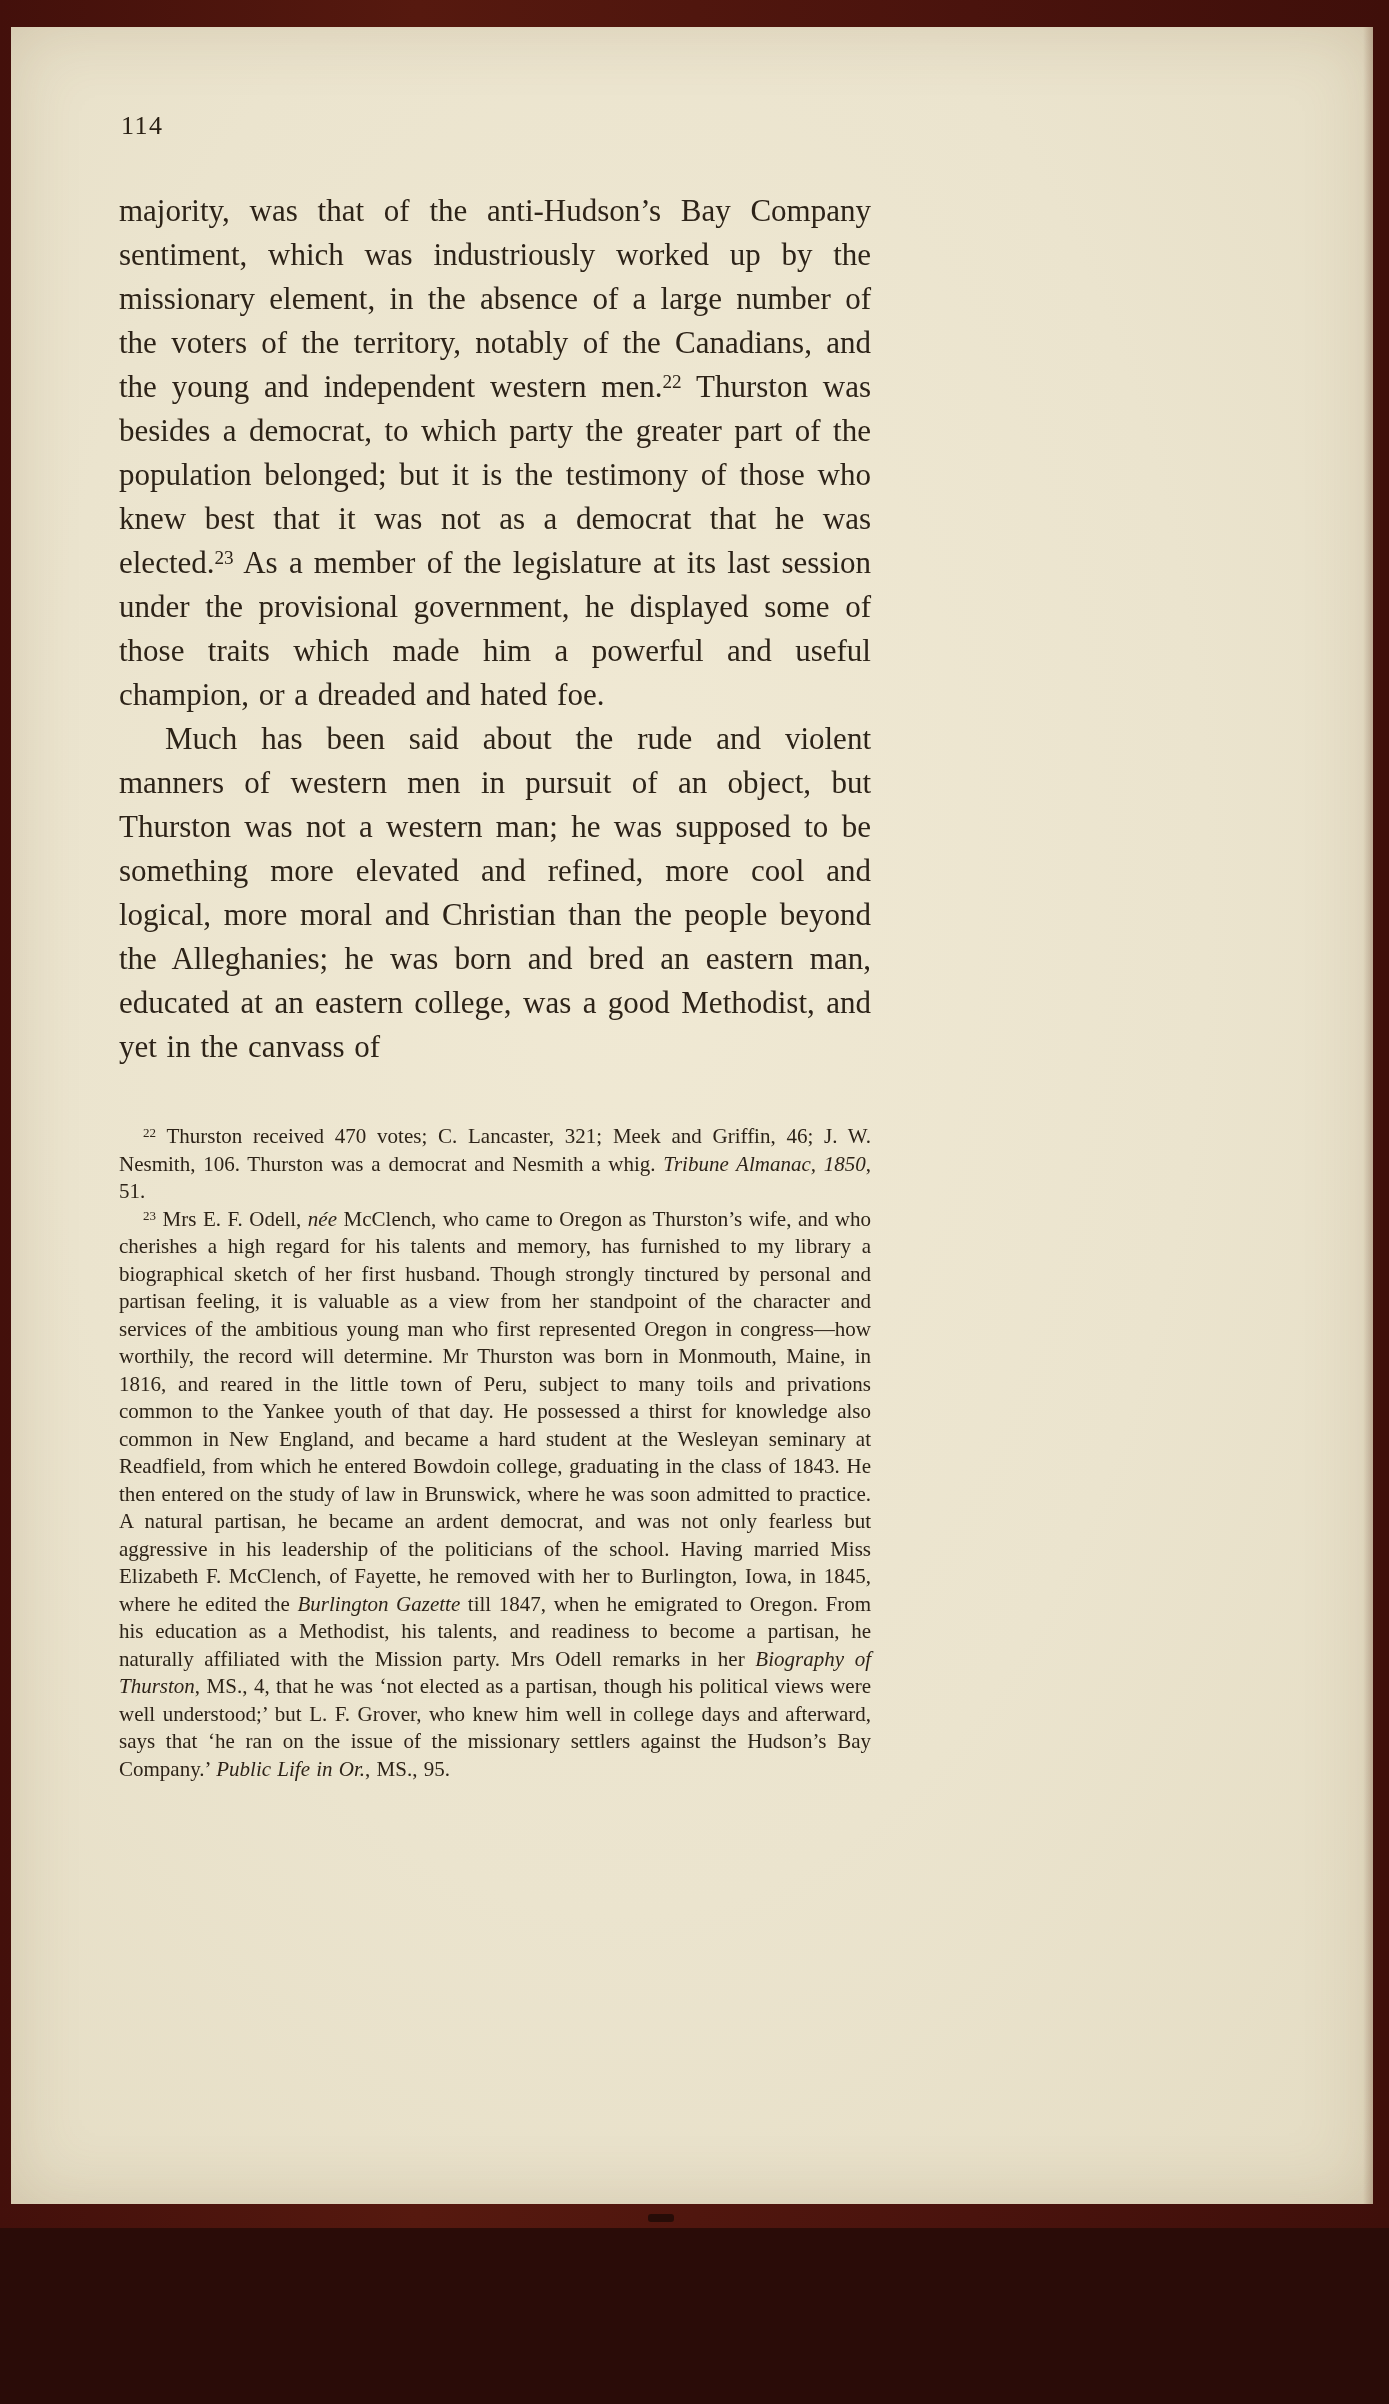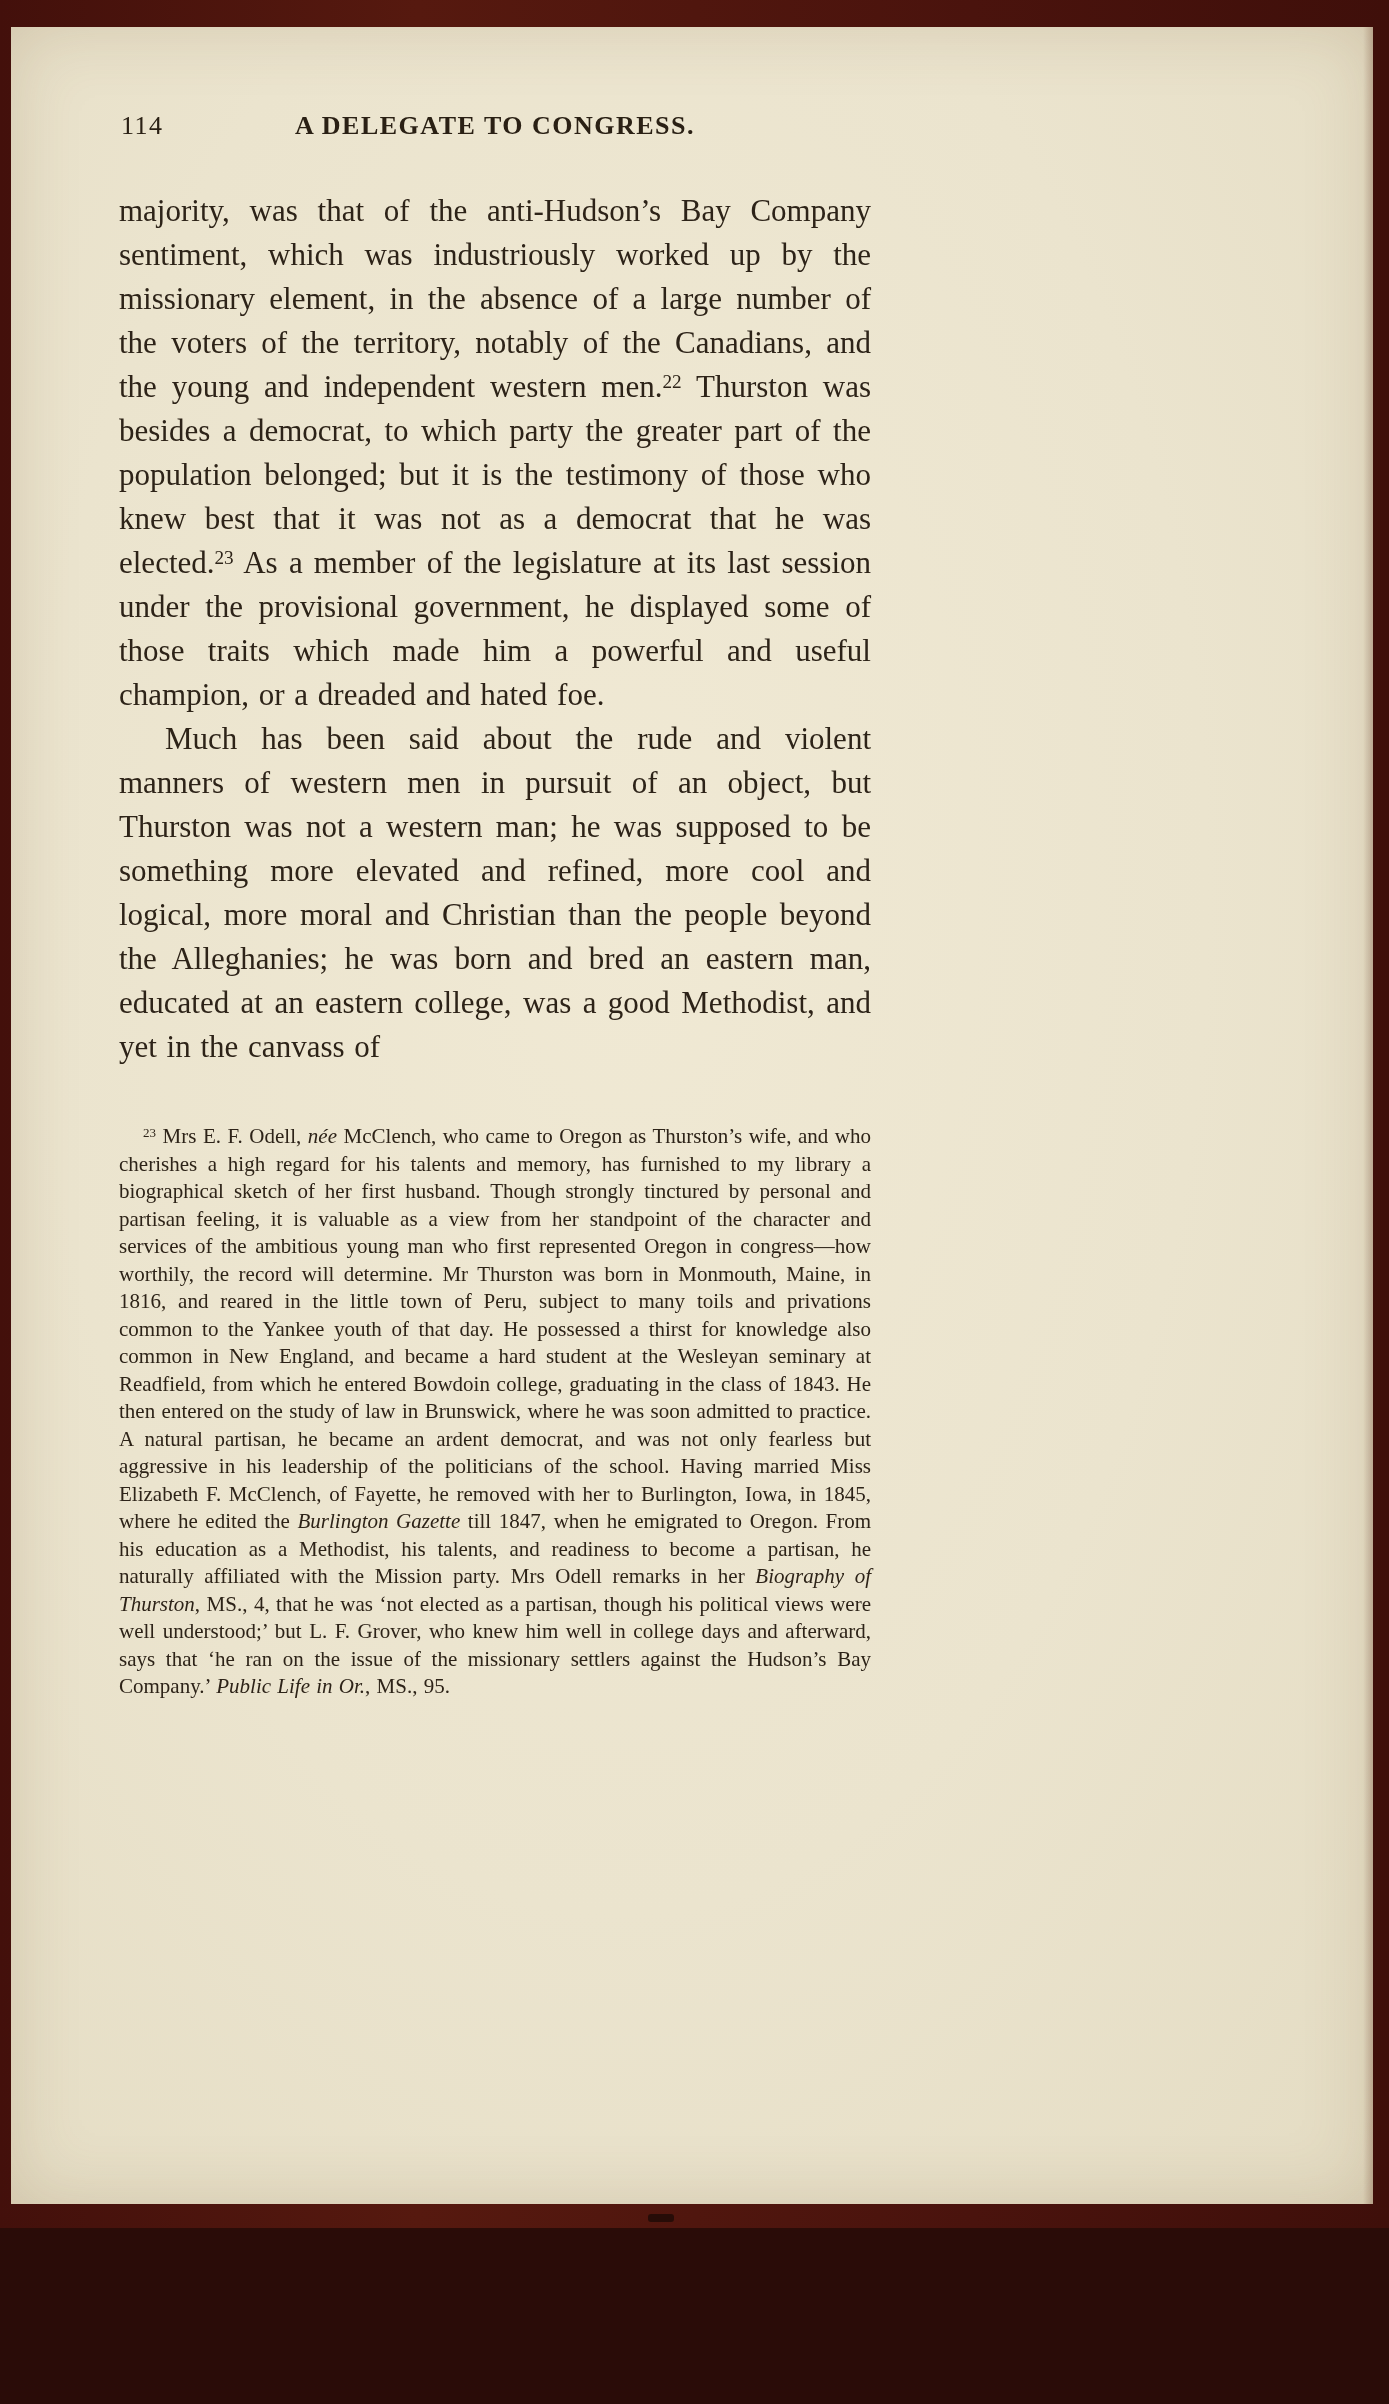--- a/index.html
+++ b/index.html
@@ -100,28 +100,28 @@
 </head>
 <body>
 
 <div class="scan">
   <div class="page">
     <div class="page-edge-right"></div>
     <div class="column">
 
       <div class="running-head">
         <span class="pagenum">114</span>
-        <span class="head-title">A DELEGATE TO CONGRESS.</span>
       </div>
 
       <div class="body-text">
         <p class="para no-indent"><span>majority, was that of the anti-Hudson’s Bay Company sentiment, which was industriously worked up by the missionary element, in the absence of a large number of the voters of the territory, notably of the Canadians, and the young and independent western men.</span><sup>22</sup><span> Thurston was besides a democrat, to which party the greater part of the population belonged; but it is the testimony of those who knew best that it was not as a democrat that he was elected.</span><sup>23</sup><span> As a member of the legislature at its last session under the provisional government, he displayed some of those traits which made him a powerful and useful champion, or a dreaded and hated foe.</span></p>
         <p class="para indent"><span>Much has been said about the rude and violent manners of western men in pursuit of an object, but Thurston was not a western man; he was supposed to be something more elevated and refined, more cool and logical, more moral and Christian than the people beyond the Alleghanies; he was born and bred an eastern man, educated at an eastern college, was a good Methodist, and yet in the canvass of</span></p>
       </div>
 
       <div class="footnotes">
+        <p class="footnote"><sup>22</sup><span> Thurston received 470 votes; C. Lancaster, 321; Meek and Griffin, 46; J. W. Nesmith, 106. Thurston was a democrat and Nesmith a whig. </span><span class="it">Tribune Almanac, 1850</span><span>, 51.</span></p>
         <p class="footnote"><sup>23</sup><span> Mrs E. F. Odell, </span><span class="it">née</span><span> McClench, who came to Oregon as Thurston’s wife, and who cherishes a high regard for his talents and memory, has furnished to my library a biographical sketch of her first husband. Though strongly tinctured by personal and partisan feeling, it is valuable as a view from her standpoint of the character and services of the ambitious young man who first represented Oregon in congress—how worthily, the record will determine. Mr Thurston was born in Monmouth, Maine, in 1816, and reared in the little town of Peru, subject to many toils and privations common to the Yankee youth of that day. He possessed a thirst for knowledge also common in New England, and became a hard student at the Wesleyan seminary at Readfield, from which he entered Bowdoin college, graduating in the class of 1843. He then entered on the study of law in Brunswick, where he was soon admitted to practice. A natural partisan, he became an ardent democrat, and was not only fearless but aggressive in his leadership of the politicians of the school. Having married Miss Elizabeth F. McClench, of Fayette, he removed with her to Burlington, Iowa, in 1845, where he edited the </span><span class="it">Burlington Gazette</span><span> till 1847, when he emigrated to Oregon. From his education as a Methodist, his talents, and readiness to become a partisan, he naturally affiliated with the Mission party. Mrs Odell remarks in her </span><span class="it">Biography of Thurston</span><span>, MS., 4, that he was ‘not elected as a partisan, though his political views were well understood;’ but L. F. Grover, who knew him well in college days and afterward, says that ‘he ran on the issue of the missionary settlers against the Hudson’s Bay Company.’ </span><span class="it">Public Life in Or.</span><span>, MS., 95.</span></p>
       </div>
 
     </div>
   </div>
   <div class="scan-artifact"></div>
 </div>
 
 </body></html>

